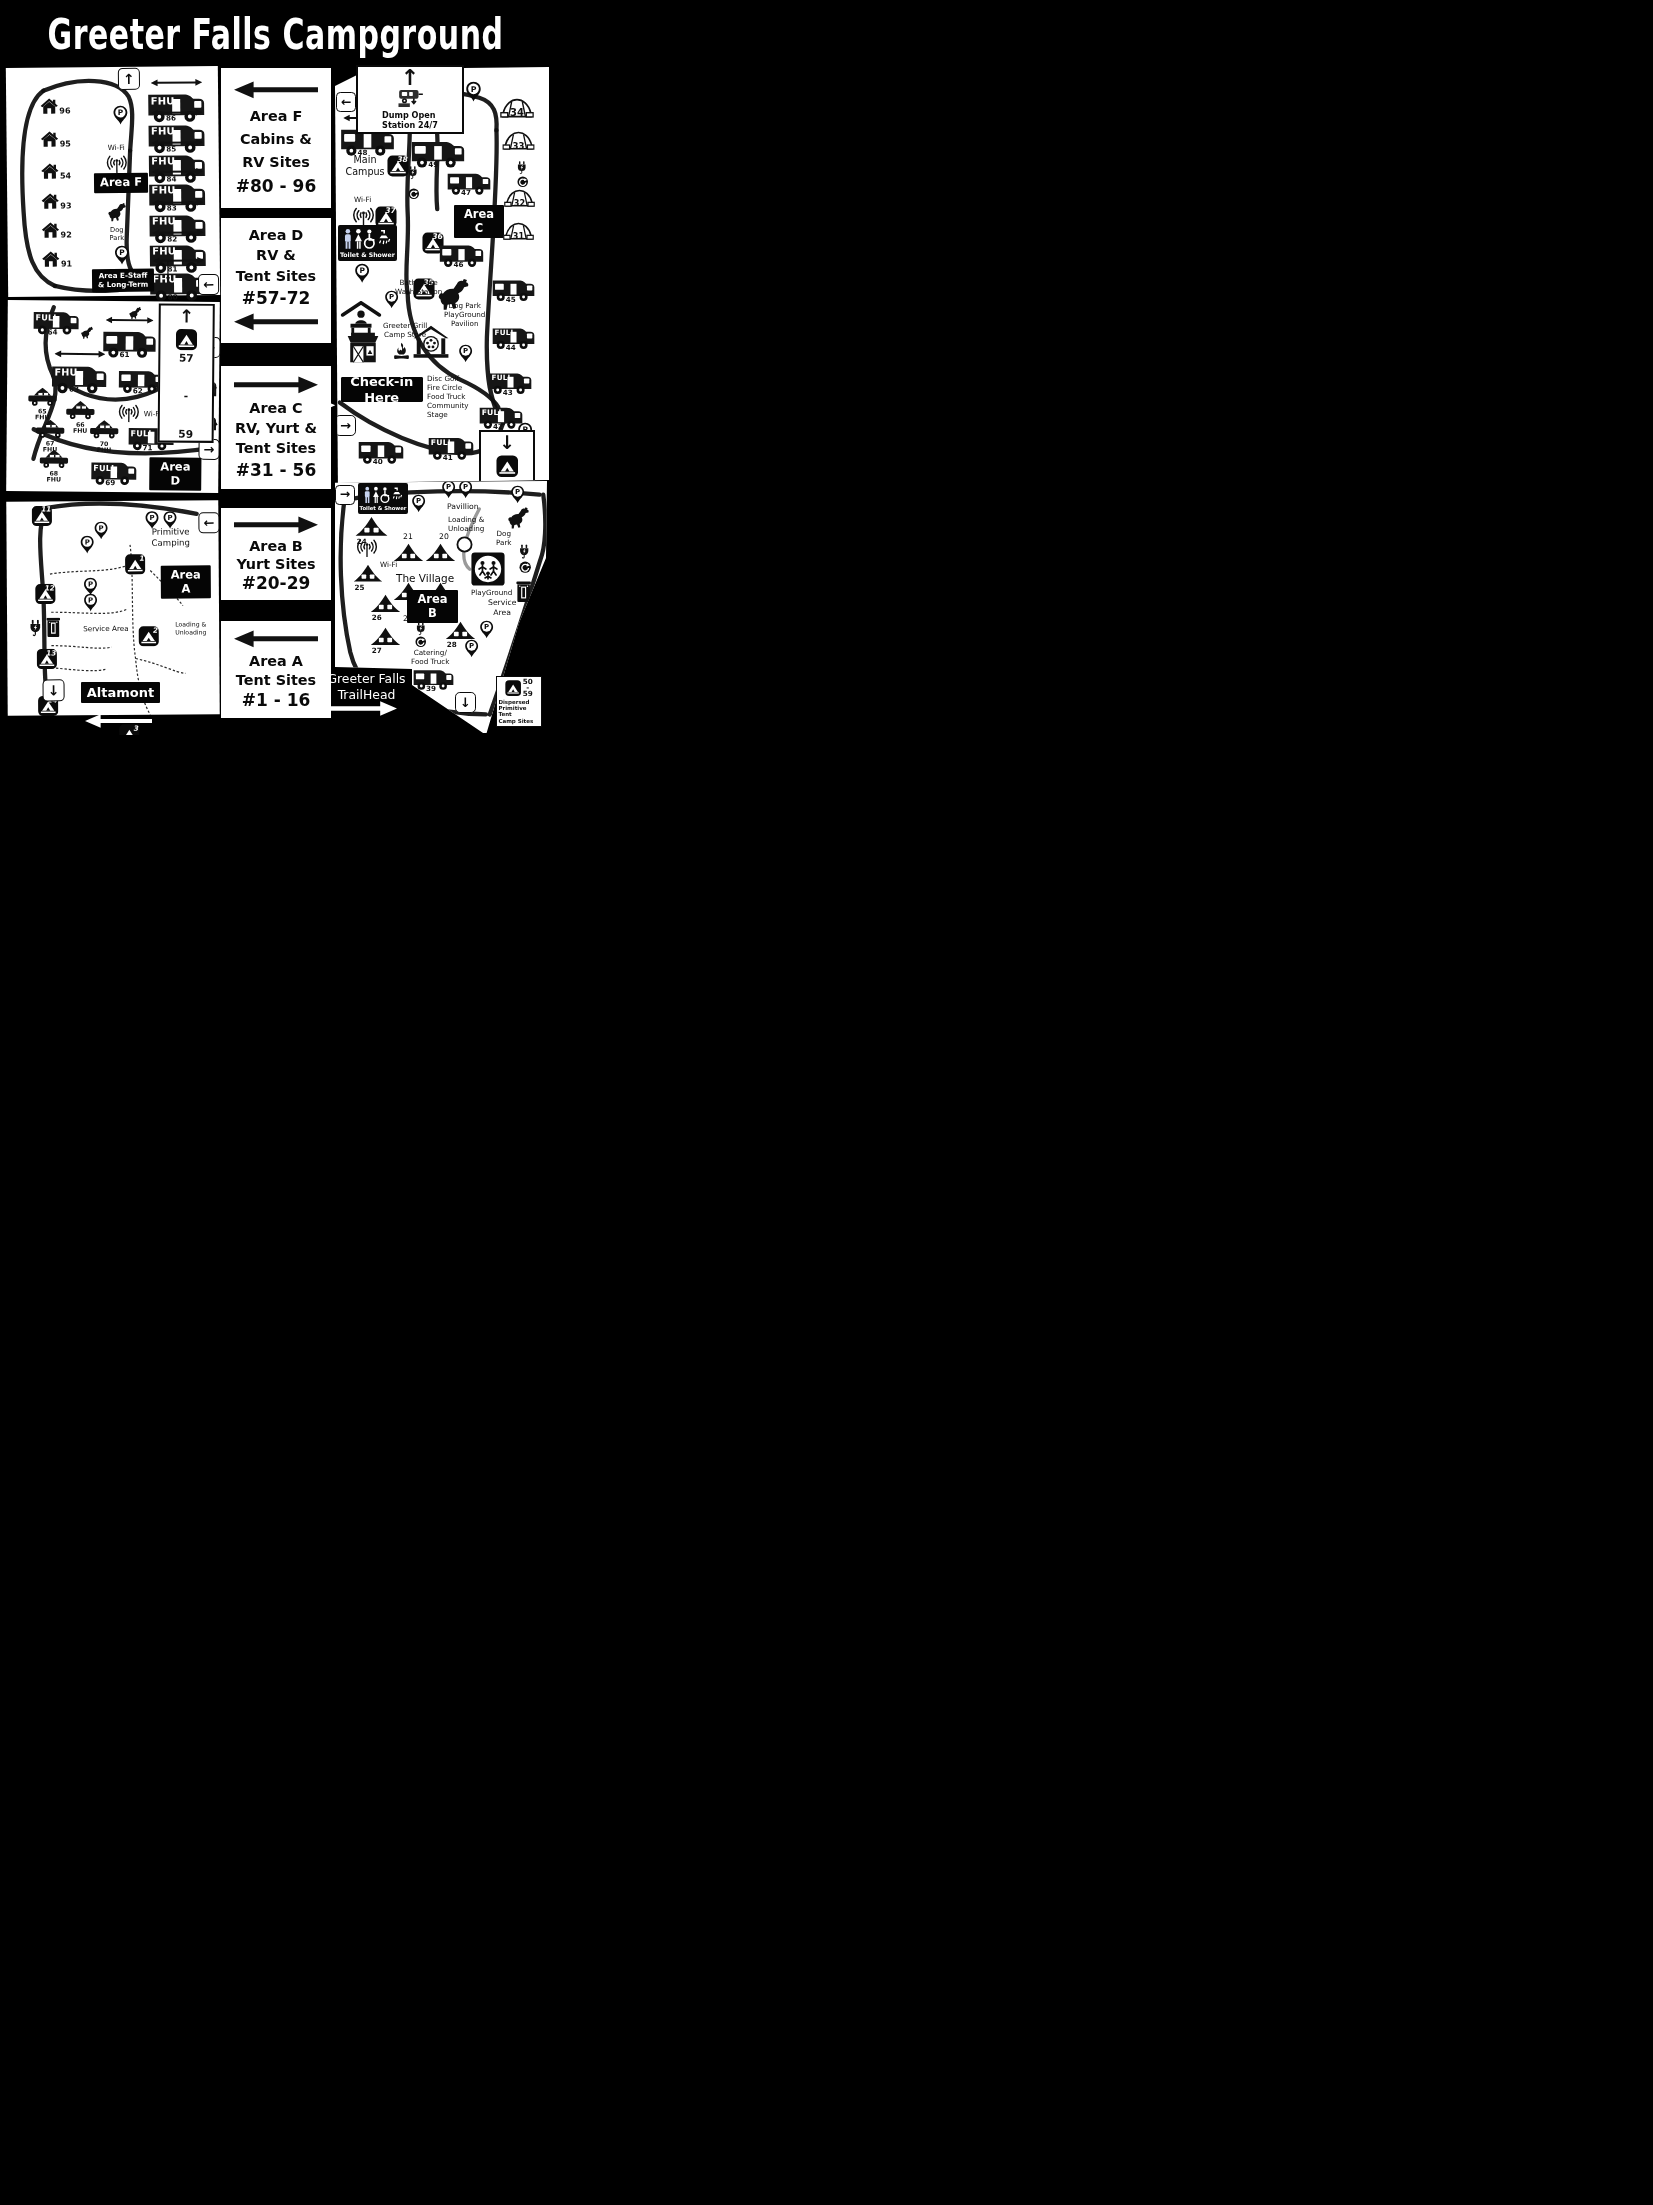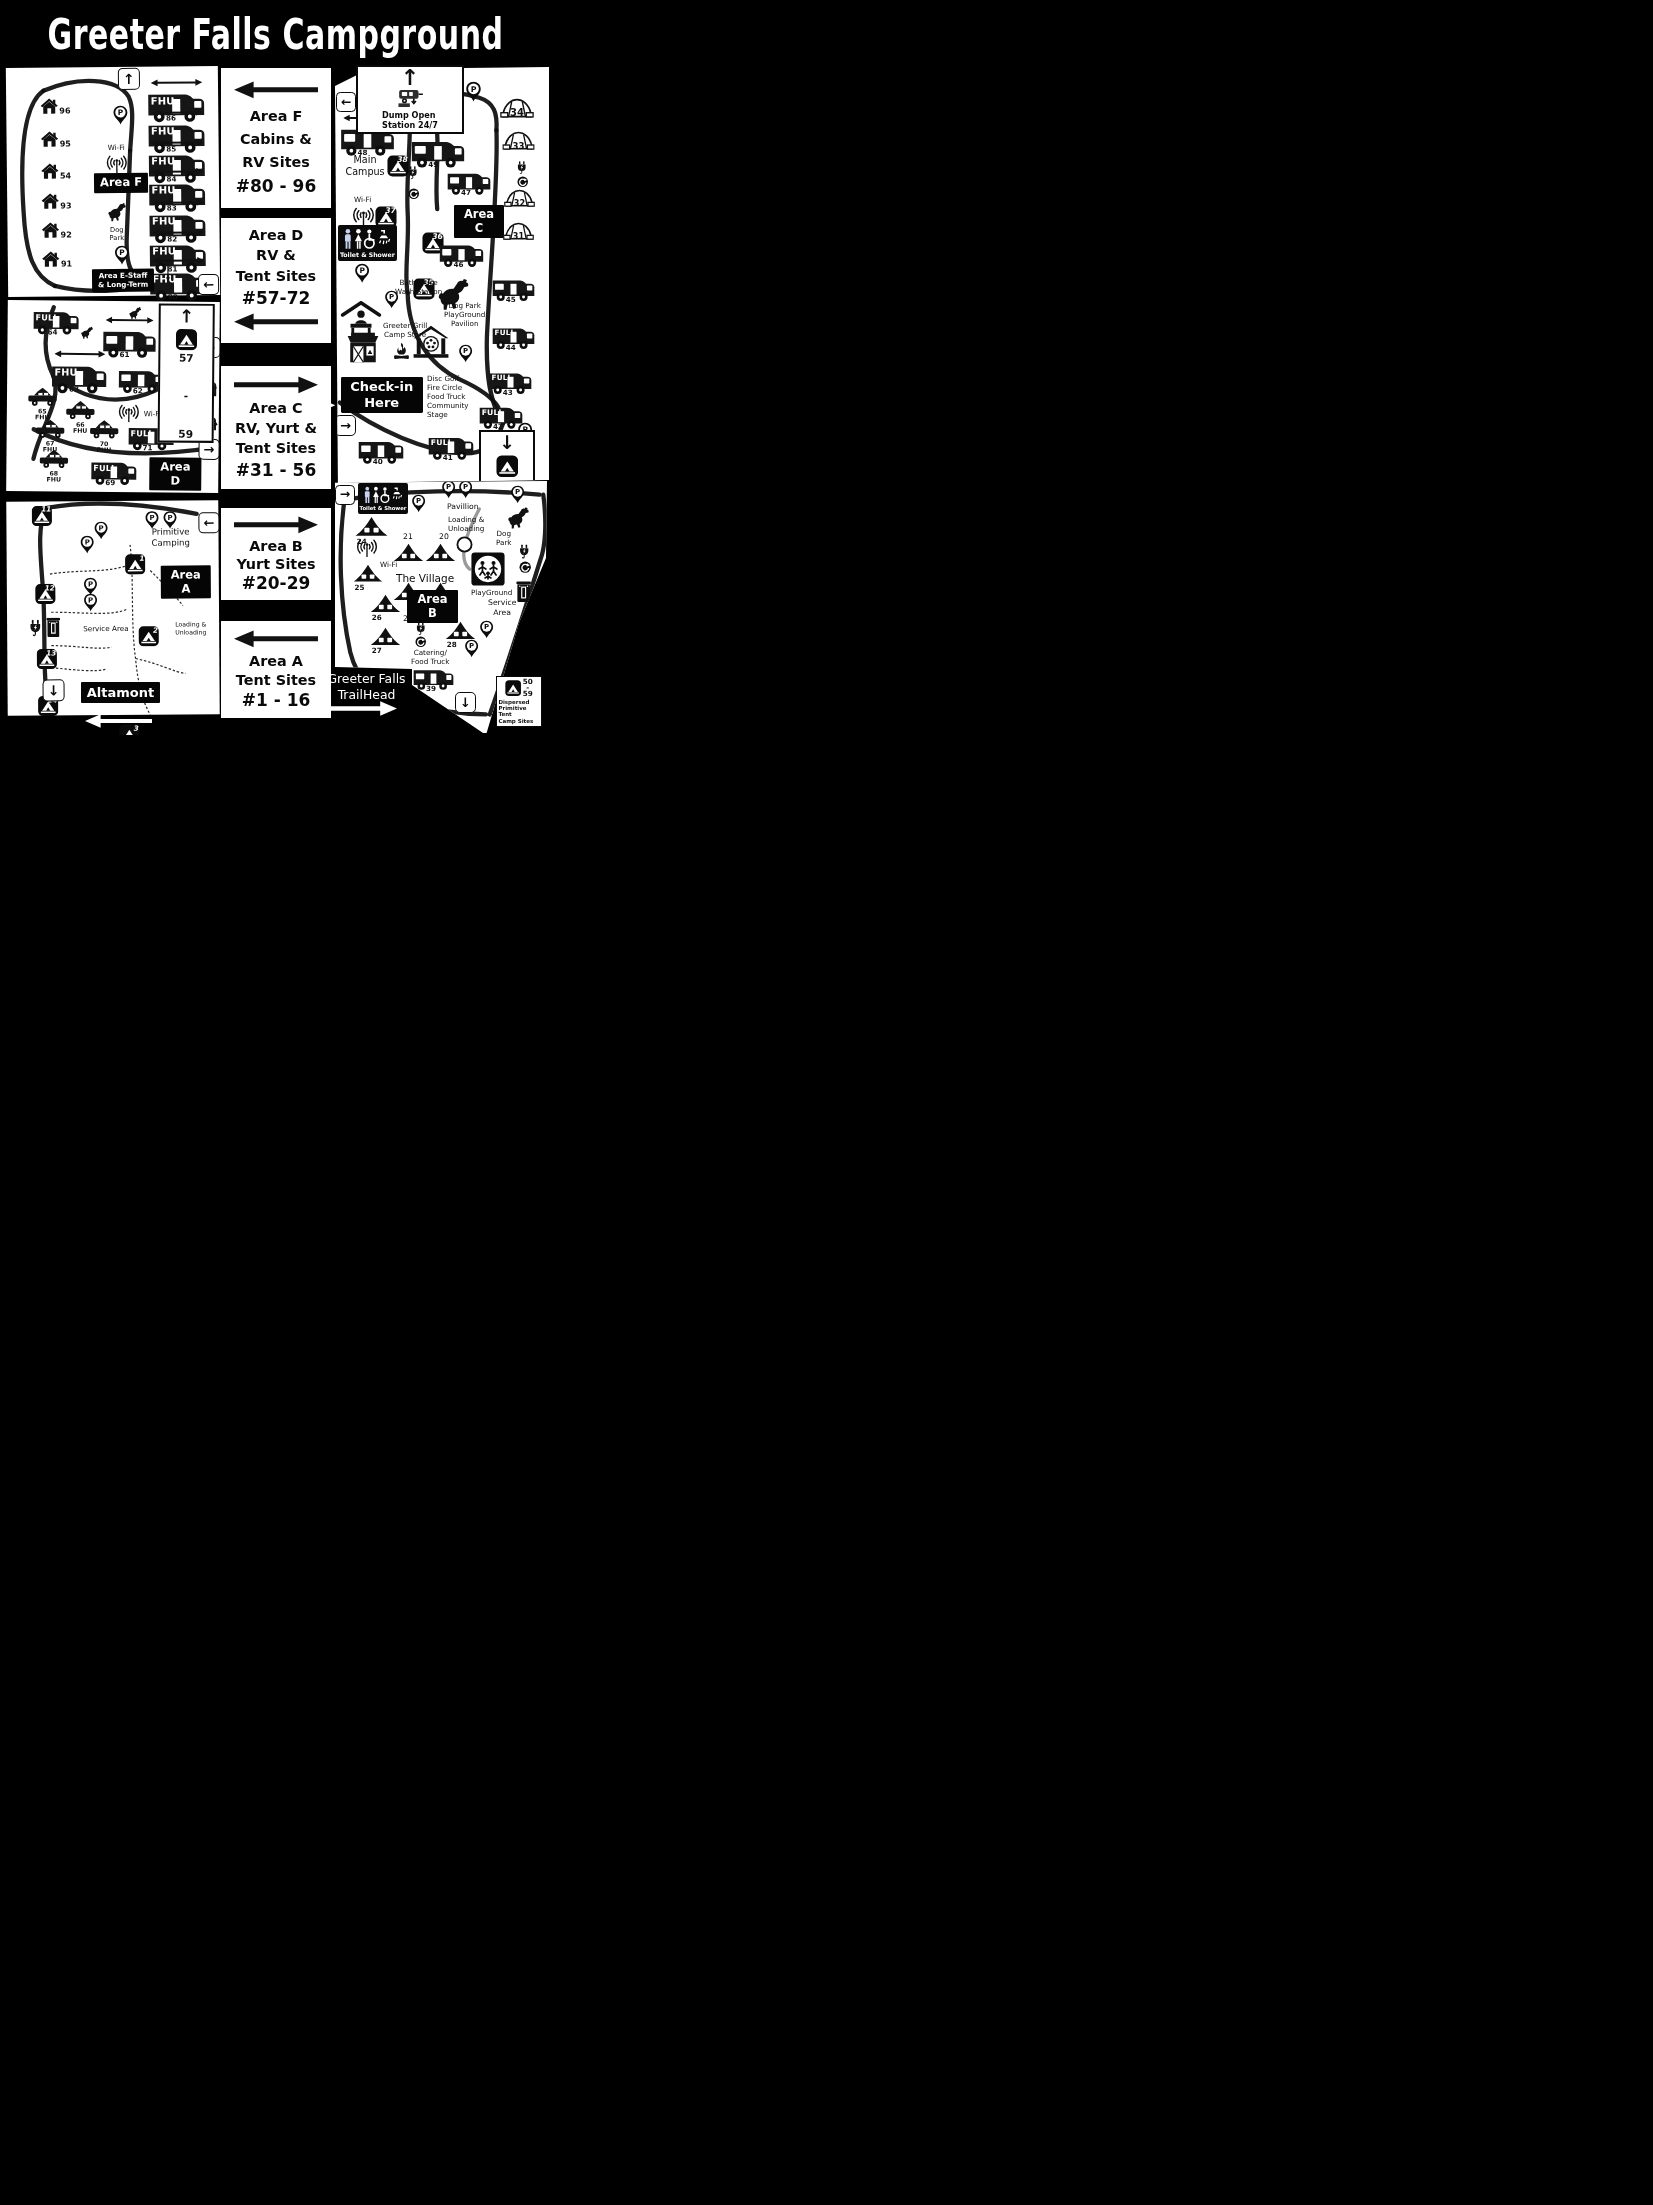--- a/index.html
+++ b/index.html
@@ -931,21 +931,21 @@
       </div>
       <div class="it it-rv" style="left: 154px; top: 301px;">
         <div class="rvwrap">
           <svg width="43" height="27" viewBox="0 0 64 40">
             <use href="#i-rv"></use>
           </svg>
           <span class="rvtag" style="font-size:7.2px">FULL</span>
           <span class="rvnum nm">43</span>
         </div>
       </div>
-      <div class="it it-checkin checkin" style="left: 5.7px; top: 310px; width: 82px; height: 36px;">
+      <div class="it it-checkin checkin" style="left: 5.7px; top: 310px; width: 82px; height: 25px;">
         <span>Check-in</span>
         <span>Here</span>
       </div>
       <div class="it it-text t left" style="left: 92px; top: 307px; font-size: 7.2px;">Disc Golf<br>Fire Circle<br>Food Truck<br>Community<br>Stage</div>
       <div class="it it-rv" style="left: 144px; top: 335px;">
         <div class="rvwrap">
           <svg width="44" height="28" viewBox="0 0 64 40">
             <use href="#i-rv"></use>
           </svg>
           <span class="rvtag" style="font-size:7.7px">FULL</span>

